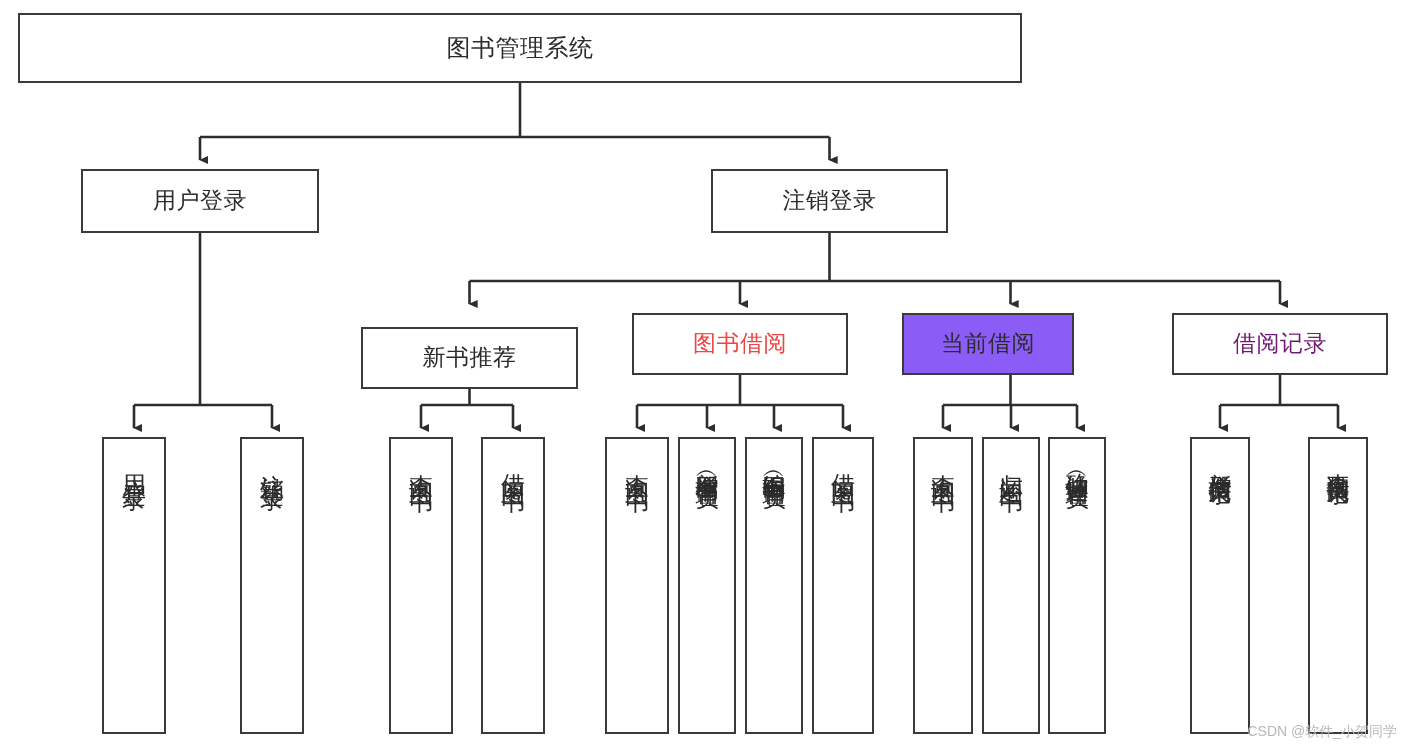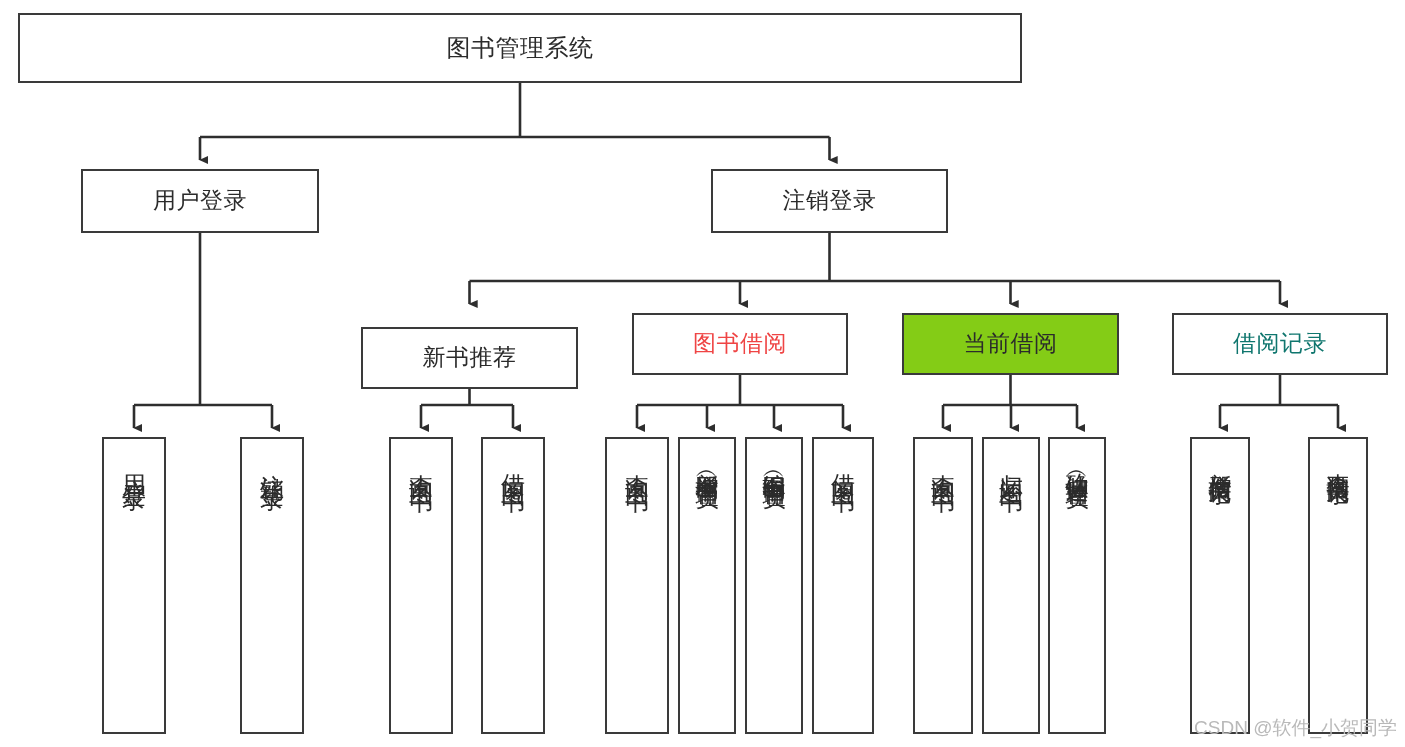--- a/index.html
+++ b/index.html
@@ -62,21 +62,21 @@
     white-space: nowrap;
   }
   .node.vert.tight .label {
     font-size: 23px;
     letter-spacing: 2px;
   }
   .watermark {
     position: absolute;
     right: 8px;
     bottom: 6px;
-    font-size: 19px;
+    font-size: 14px;
     color: #b9b9b9;
     z-index: 5;
     white-space: nowrap;
     font-family: "Liberation Sans", "DejaVu Sans", sans-serif;
   }
 </style>
 </head>
 <body>
 
 <div id="diagram-root">
@@ -133,25 +133,25 @@
       </div>
       <div class="node horiz" style="left: 711px; top: 169px; width: 237px; height: 64px; border-color: rgb(58, 58, 58); background: rgb(255, 255, 255);">
         <span class="label" style="color: rgb(43, 43, 43);">注销登录</span>
       </div>
       <div class="node horiz" style="left: 361px; top: 327px; width: 217px; height: 62px; border-color: rgb(58, 58, 58); background: rgb(255, 255, 255);">
         <span class="label" style="color: rgb(43, 43, 43);">新书推荐</span>
       </div>
       <div class="node horiz" style="left: 632px; top: 313px; width: 216px; height: 62px; border-color: rgb(58, 58, 58); background: rgb(255, 255, 255);">
         <span class="label" style="color: #ef4444;">图书借阅</span>
       </div>
-      <div class="node horiz" style="left: 902px; top: 313px; width: 217px; height: 62px; border-color: rgb(58, 58, 58); background: #84cc16;">
+      <div class="node horiz" style="left: 902px; top: 313px; width: 172px; height: 62px; border-color: rgb(58, 58, 58); background: #8b5cf6;">
         <span class="label" style="color: rgb(43, 43, 43);">当前借阅</span>
       </div>
       <div class="node horiz" style="left: 1172px; top: 313px; width: 216px; height: 62px; border-color: rgb(58, 58, 58); background: rgb(255, 255, 255);">
-        <span class="label" style="color: #0f766e;">借阅记录</span>
+        <span class="label" style="color: #701a75;">借阅记录</span>
       </div>
       <div class="node vert" style="left: 102px; top: 437px; width: 64px; height: 297px; border-color: rgb(58, 58, 58); background: rgb(255, 255, 255);">
         <span class="label" style="color: rgb(43, 43, 43);">用户登录</span>
       </div>
       <div class="node vert" style="left: 240px; top: 437px; width: 64px; height: 297px; border-color: rgb(58, 58, 58); background: rgb(255, 255, 255);">
         <span class="label" style="color: rgb(43, 43, 43);">注销登录</span>
       </div>
       <div class="node vert" style="left: 389px; top: 437px; width: 64px; height: 297px; border-color: rgb(58, 58, 58); background: rgb(255, 255, 255);">
         <span class="label" style="color: rgb(43, 43, 43);">查询图书</span>
       </div>

